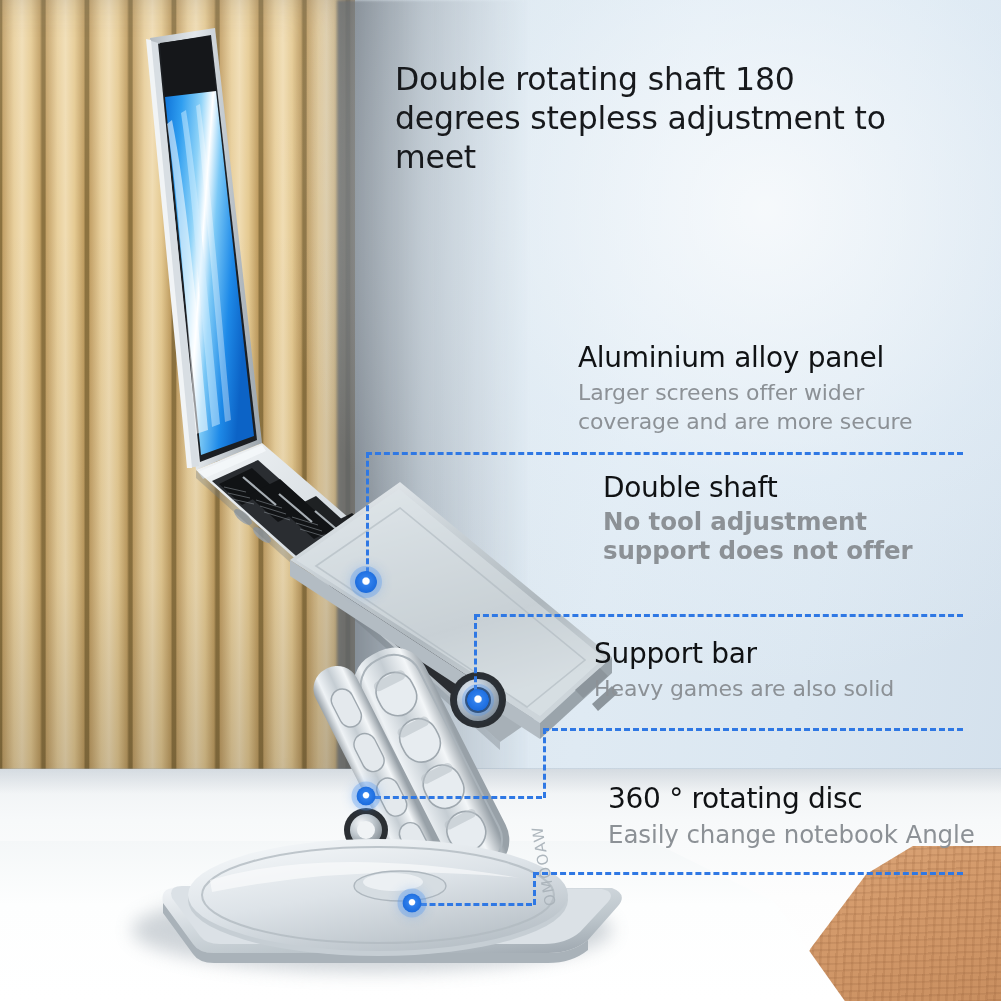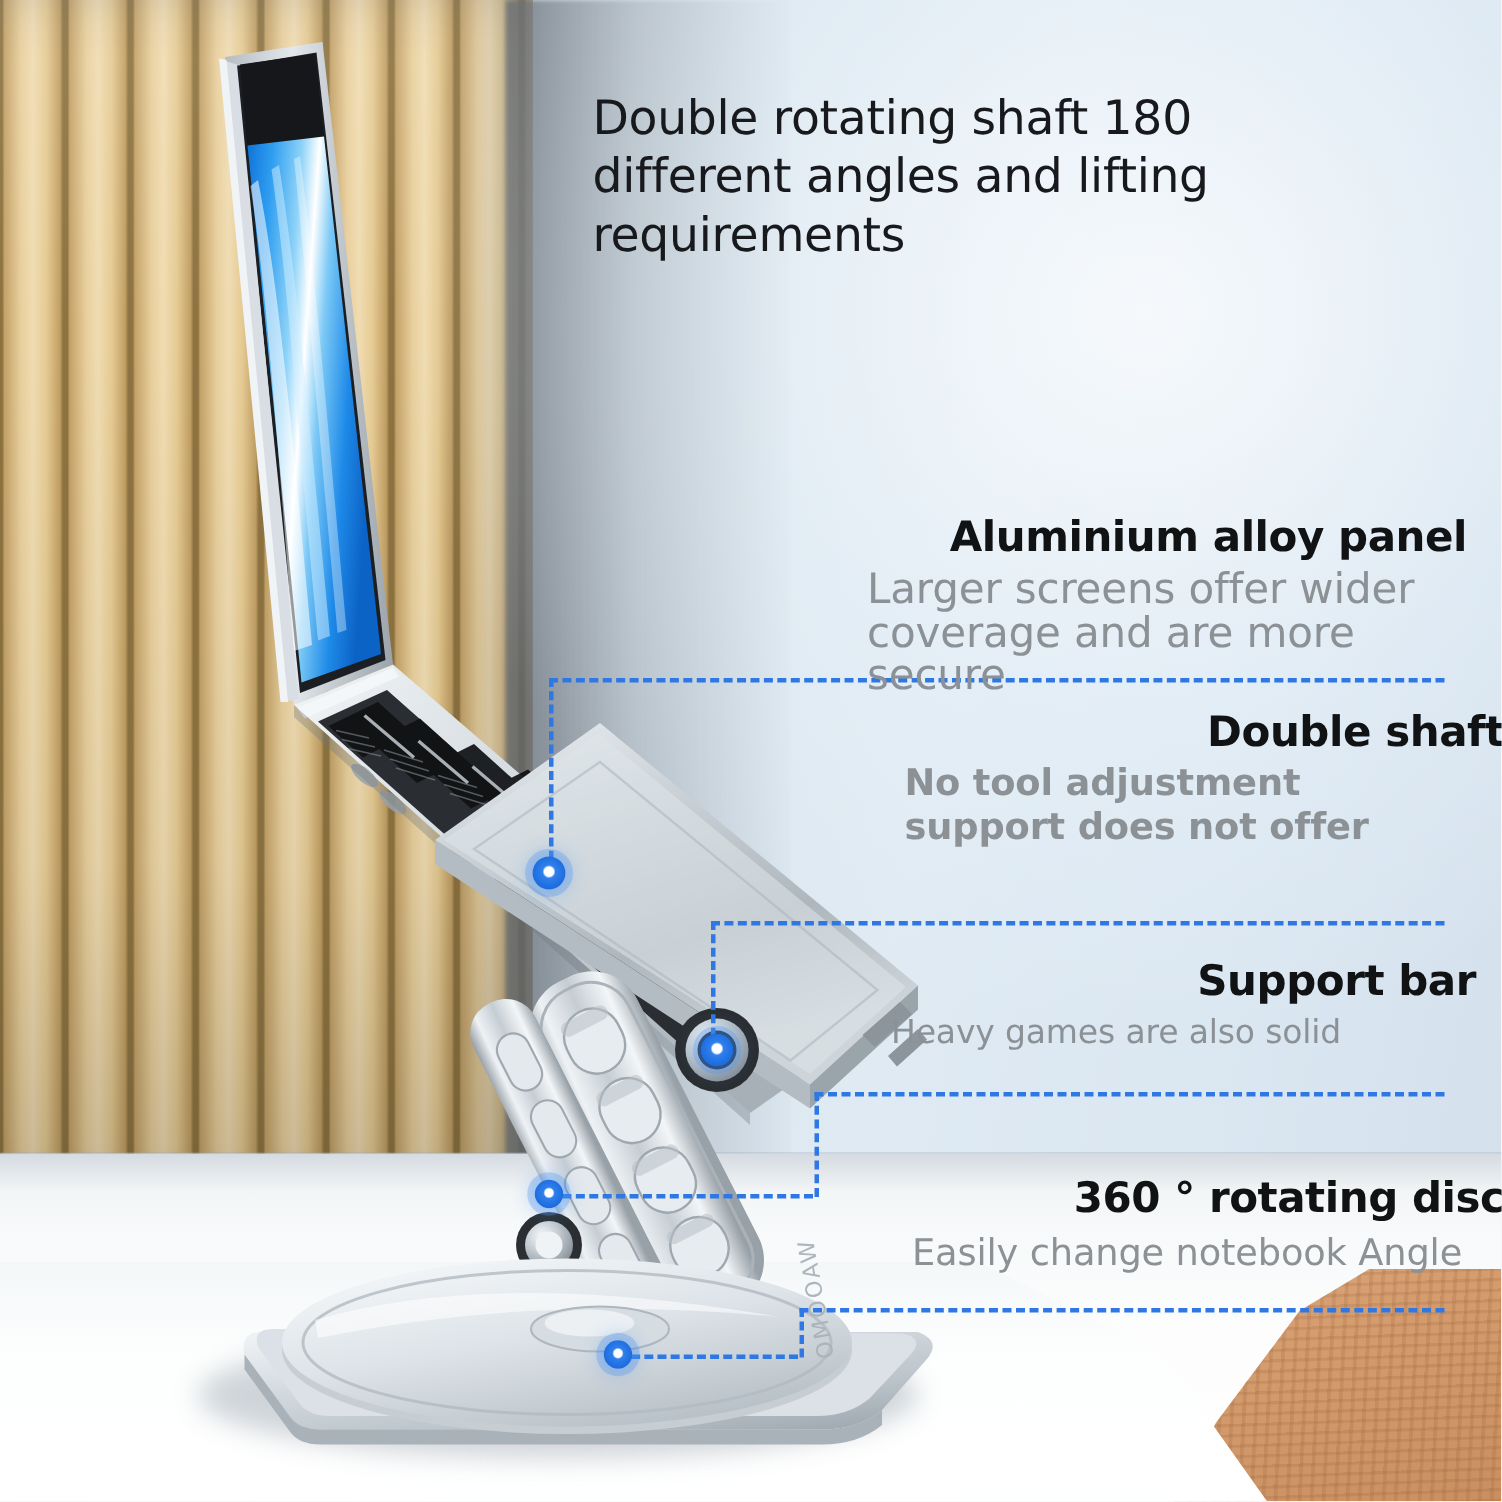--- a/index.html
+++ b/index.html
@@ -100,27 +100,27 @@
 
   
   .headline {
     position:absolute; left:395px; top:60px; width:580px;
     text-align:left;
     font-size:31.5px; line-height:39px; color:#17191c;
     letter-spacing:-.2px;
   }
   .feature { position:absolute; }
   .f-title {
-    font-weight:bold; color:#101214; letter-spacing:-.3px;text-align:right;
+    font-weight:normal; color:#101214; letter-spacing:-.3px;
   }
   .f-sub { color:#8c9196; letter-spacing:-.1px; }
 
   #f1 { left:578px; top:341px; width:400px; }
   #f1 .f-title { font-size:28px; line-height:34px; }
-  #f1 .f-sub { font-size:28px; line-height:28.5px; margin-top:4px; }
+  #f1 .f-sub { font-size:22px; line-height:28.5px; margin-top:4px; }
 
   #f2 { left:603px; top:470px; width:400px; }
   #f2 .f-title { font-size:28px; line-height:35px; }
   #f2 .f-sub { font-size:24.5px; line-height:28.5px; margin-top:3px;font-weight:bold; }
 
   #f3 { left:594px; top:637px; width:390px; }
   #f3 .f-title { font-size:28px; line-height:34px; }
   #f3 .f-sub { font-size:22px; line-height:29px; margin-top:3px; }
 
   #f4 { left:608px; top:782px; width:395px; }
@@ -387,21 +387,21 @@
   <div class="dash-h" style="left:543px; top:728px; width:420px;"></div>
   <div class="dot small" style="left:366px; top:796px;"></div>
 
   <div class="dash-h" style="left:412px; top:903px; width:120px;"></div>
   <div class="dash-v" style="left:533px; top:872px; height:33px;"></div>
   <div class="dash-h" style="left:533px; top:872px; width:430px;"></div>
   <div class="dot small" style="left:412px; top:903px;"></div>
 
   <div class="headline">
     <div>Double rotating shaft 180</div>
-    <div>different angles and lifting requirements</div>
+    <div>degrees stepless adjustment to meet</div>
   </div>
 
   <div class="feature" id="f1">
     <div class="f-title">Aluminium alloy panel</div>
     <div class="f-sub">
       <div>Larger screens offer wider</div>
       <div>coverage and are more secure</div>
     </div>
   </div>
 

